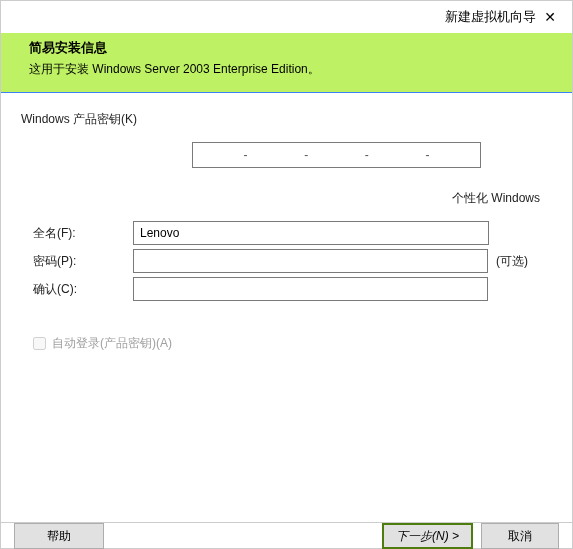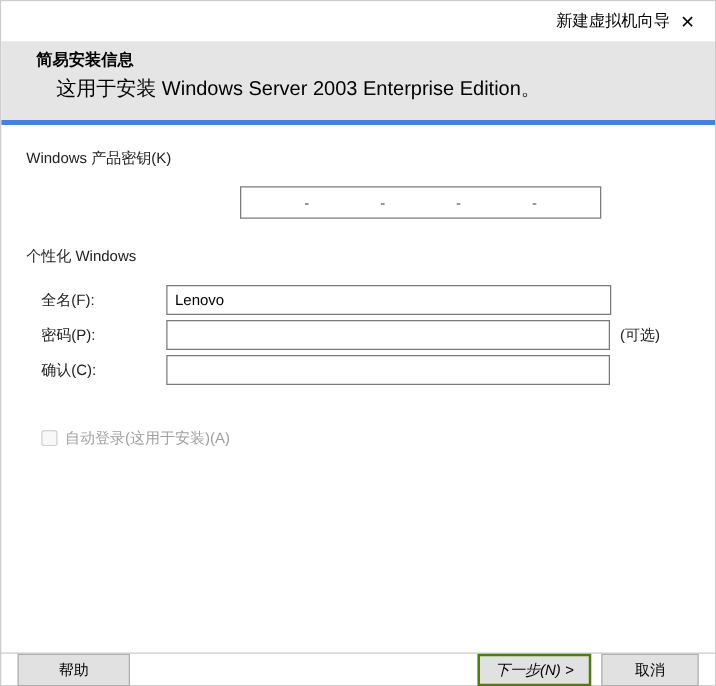--- a/index.html
+++ b/index.html
@@ -25,25 +25,25 @@
     width: 28px;
     height: 20px;
     text-align: center;
     line-height: 20px;
     font-size: 14px;
     font-weight: 300;
     cursor: default;
   }
   .header {
     padding: 6px 30px 14px 28px;
-    background: #e5e5e5;
-    border-bottom: 4px solid #3b82f6;
+    background: #bef264;
+    border-bottom: 1px solid #3b82f6;
   }
   .header .subtitle { font-weight: bold; font-size: 13px; margin-bottom: 4px; }
-  .header .desc { font-size: 16px; margin-left: 16px; }
+  .header .desc { font-size: 12px; }
   .content {
     padding: 18px 32px 10px 20px;
     color: #222;
   }
   .section-label { margin-bottom: 14px; }
   .row {
     display: flex;
     align-items: center;
     margin-bottom: 4px;
     padding-left: 12px;
@@ -69,21 +69,21 @@
   }
   .pk-field {
     display: flex;
     align-items: center;
     border: 1px solid #7a7a7a;
     height: 26px;
     padding: 0 14px;
     gap: 20px;
   }
   .pk-sep { color: #555; }
-  .section2 { margin-top: 6px; margin-bottom: 14px; }
+  .section2 { margin-top: 6px; margin-bottom: 14px; text-align: right; }
   .checkbox-row {
     display: flex;
     align-items: center;
     margin-top: 34px;
     padding-left: 12px;
     color: #a0a0a0;
   }
   .checkbox-row input[type="checkbox"] {
     margin: 0 6px 0 0;
   }
@@ -161,21 +161,21 @@
     <span class="trail">(可选)</span>
   </div>
 
   <div class="row">
     <span class="lbl">确认(C):</span>
     <input type="password" class="input input-wide" value="" style="">
   </div>
 
   <div class="checkbox-row">
     <input type="checkbox" disabled="" style="">
-    <span>自动登录(这用于安装)(A)</span>
+    <span>自动登录(产品密钥)(A)</span>
   </div>
 
 </div>
 
 <div class="footer">
   <button class="btn help">帮助</button>
   <span class="spacer"></span>
   <button class="btn default">下一步(N) &gt;</button>
   <button class="btn">取消</button>
 </div>

